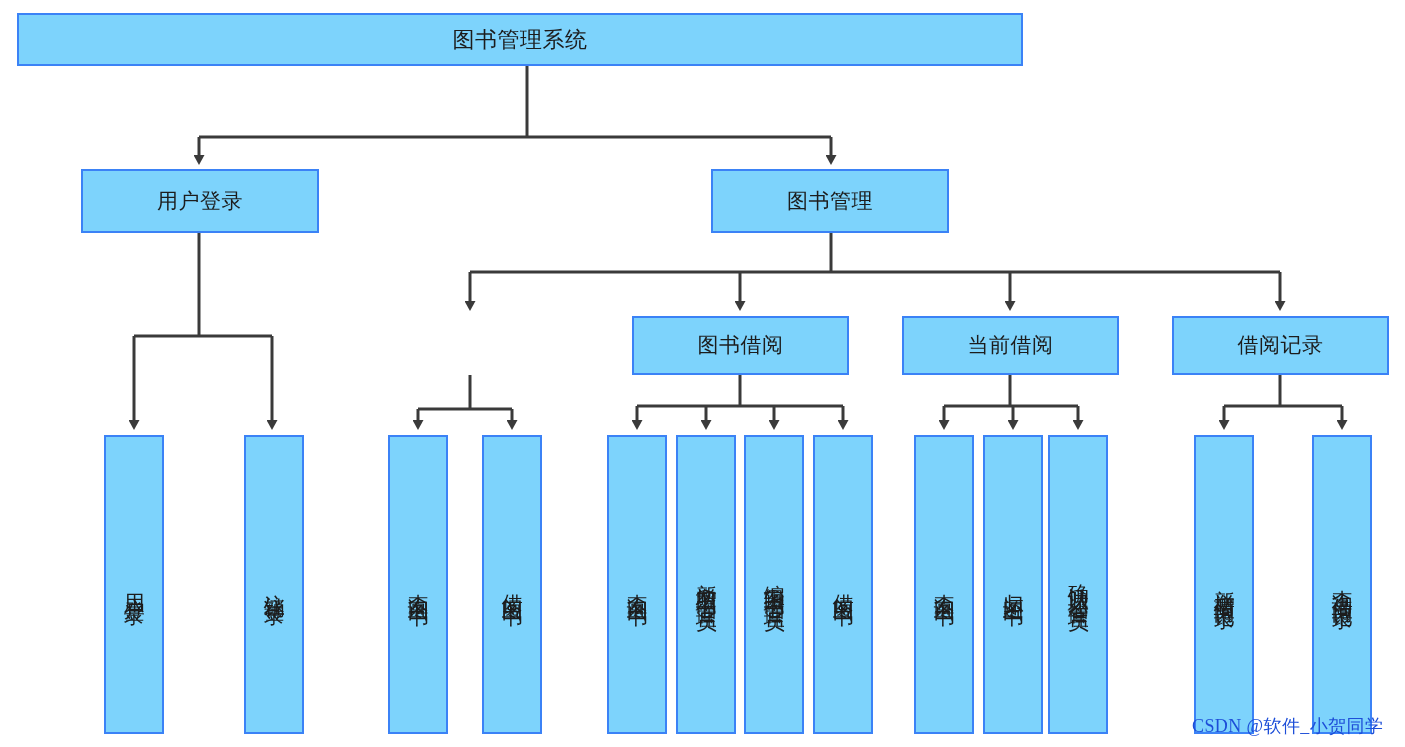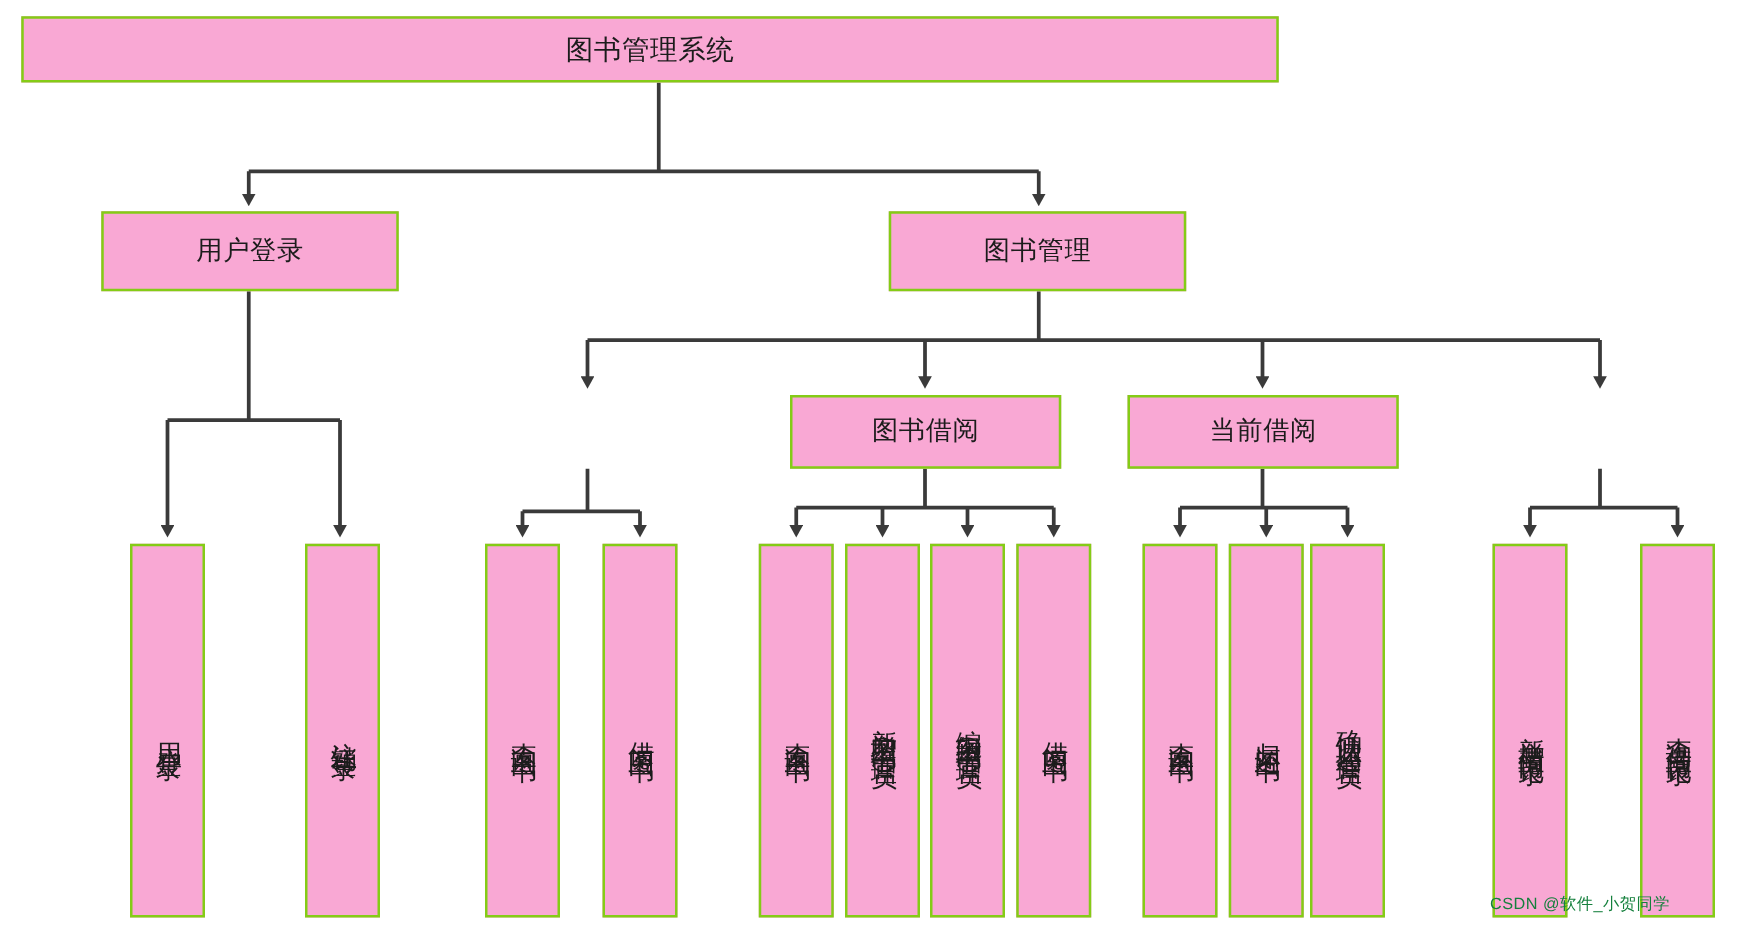--- a/index.html
+++ b/index.html
@@ -22,22 +22,22 @@
     position: absolute;
     left: 0;
     top: 0;
     width: 1405px;
     height: 747px;
     pointer-events: none;
   }
   .node {
     position: absolute;
     box-sizing: border-box;
-    background: #f9a8d4;
-    border: 2px solid #84cc16;
+    background: #7dd3fc;
+    border: 2px solid #3b82f6;
     display: flex;
     align-items: center;
     justify-content: center;
     text-align: center;
   }
   .node .label {
     font-size: 21px;
     line-height: 1.16;
     letter-spacing: 0.5px;
     color: #1c1c1c;
@@ -48,24 +48,25 @@
     text-orientation: upright;
     letter-spacing: 4px;
     font-size: 21px;
     white-space: nowrap;
   }
   .node.root .label { font-size: 22px; }
   .watermark {
     position: absolute;
     left: 1192px;
     top: 714px;
-    font-size: 13px;
-    color: #15803d;
+    font-size: 18px;
+    color: #1d4ed8;
     white-space: nowrap;
     letter-spacing: 0.4px;
+    font-family: Liberation Serif, serif;
   }
 </style>
 </head>
 <body>
 
 <div id="canvas">
 
   <svg class="edges" viewBox="0 0 1405 747">
     <defs>
       <marker id="arrow" markerWidth="10" markerHeight="11" refX="1" refY="5.5" orient="auto" markerUnits="userSpaceOnUse">
@@ -126,20 +127,23 @@
   <div class="node" style="left:711px; top:169px; width:238px; height:64px;">
     <span class="label">图书管理</span>
   </div>
 
   <div class="node" style="left:902px; top:316px; width:217px; height:59px;">
     <span class="label">当前借阅</span>
   </div>
   <div class="node" style="left:632px; top:316px; width:217px; height:59px;">
     <span class="label">图书借阅</span>
   </div>
+  <div class="node" style="left:1172px; top:316px; width:217px; height:59px;">
+    <span class="label">借阅记录</span>
+  </div>
 
   <div class="node vertical" style="left:104px; top:435px; width:60px; height:299px;">
     <span class="label">用户登录</span>
   </div>
   <div class="node vertical" style="left:244px; top:435px; width:60px; height:299px;">
     <span class="label">注销登录</span>
   </div>
 
   <div class="node vertical" style="left:388px; top:435px; width:60px; height:299px;">
     <span class="label">查询图书</span>

